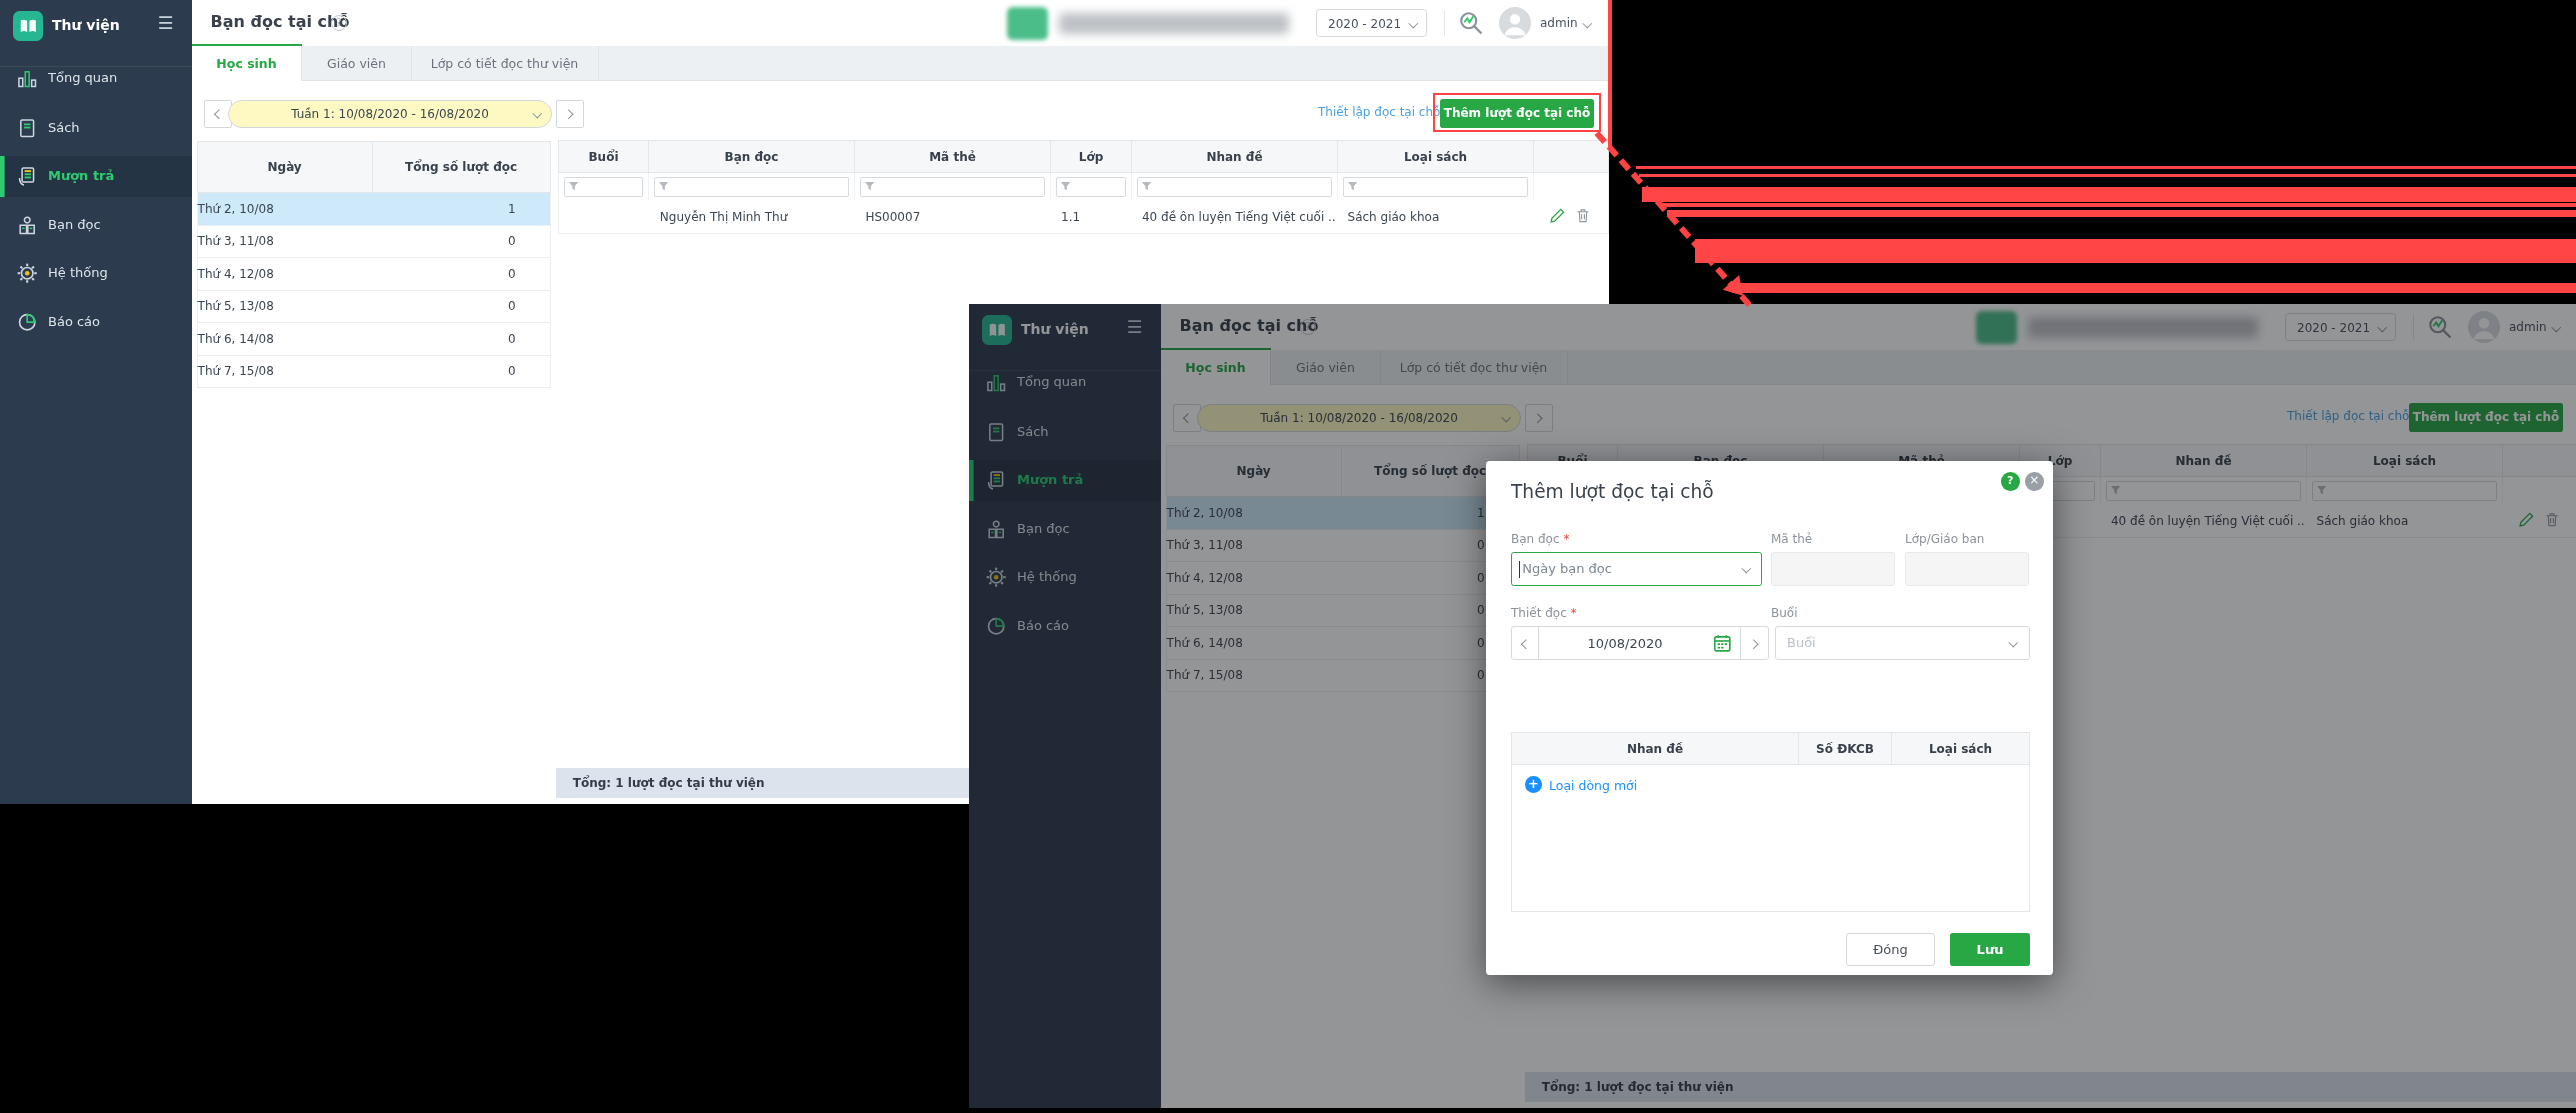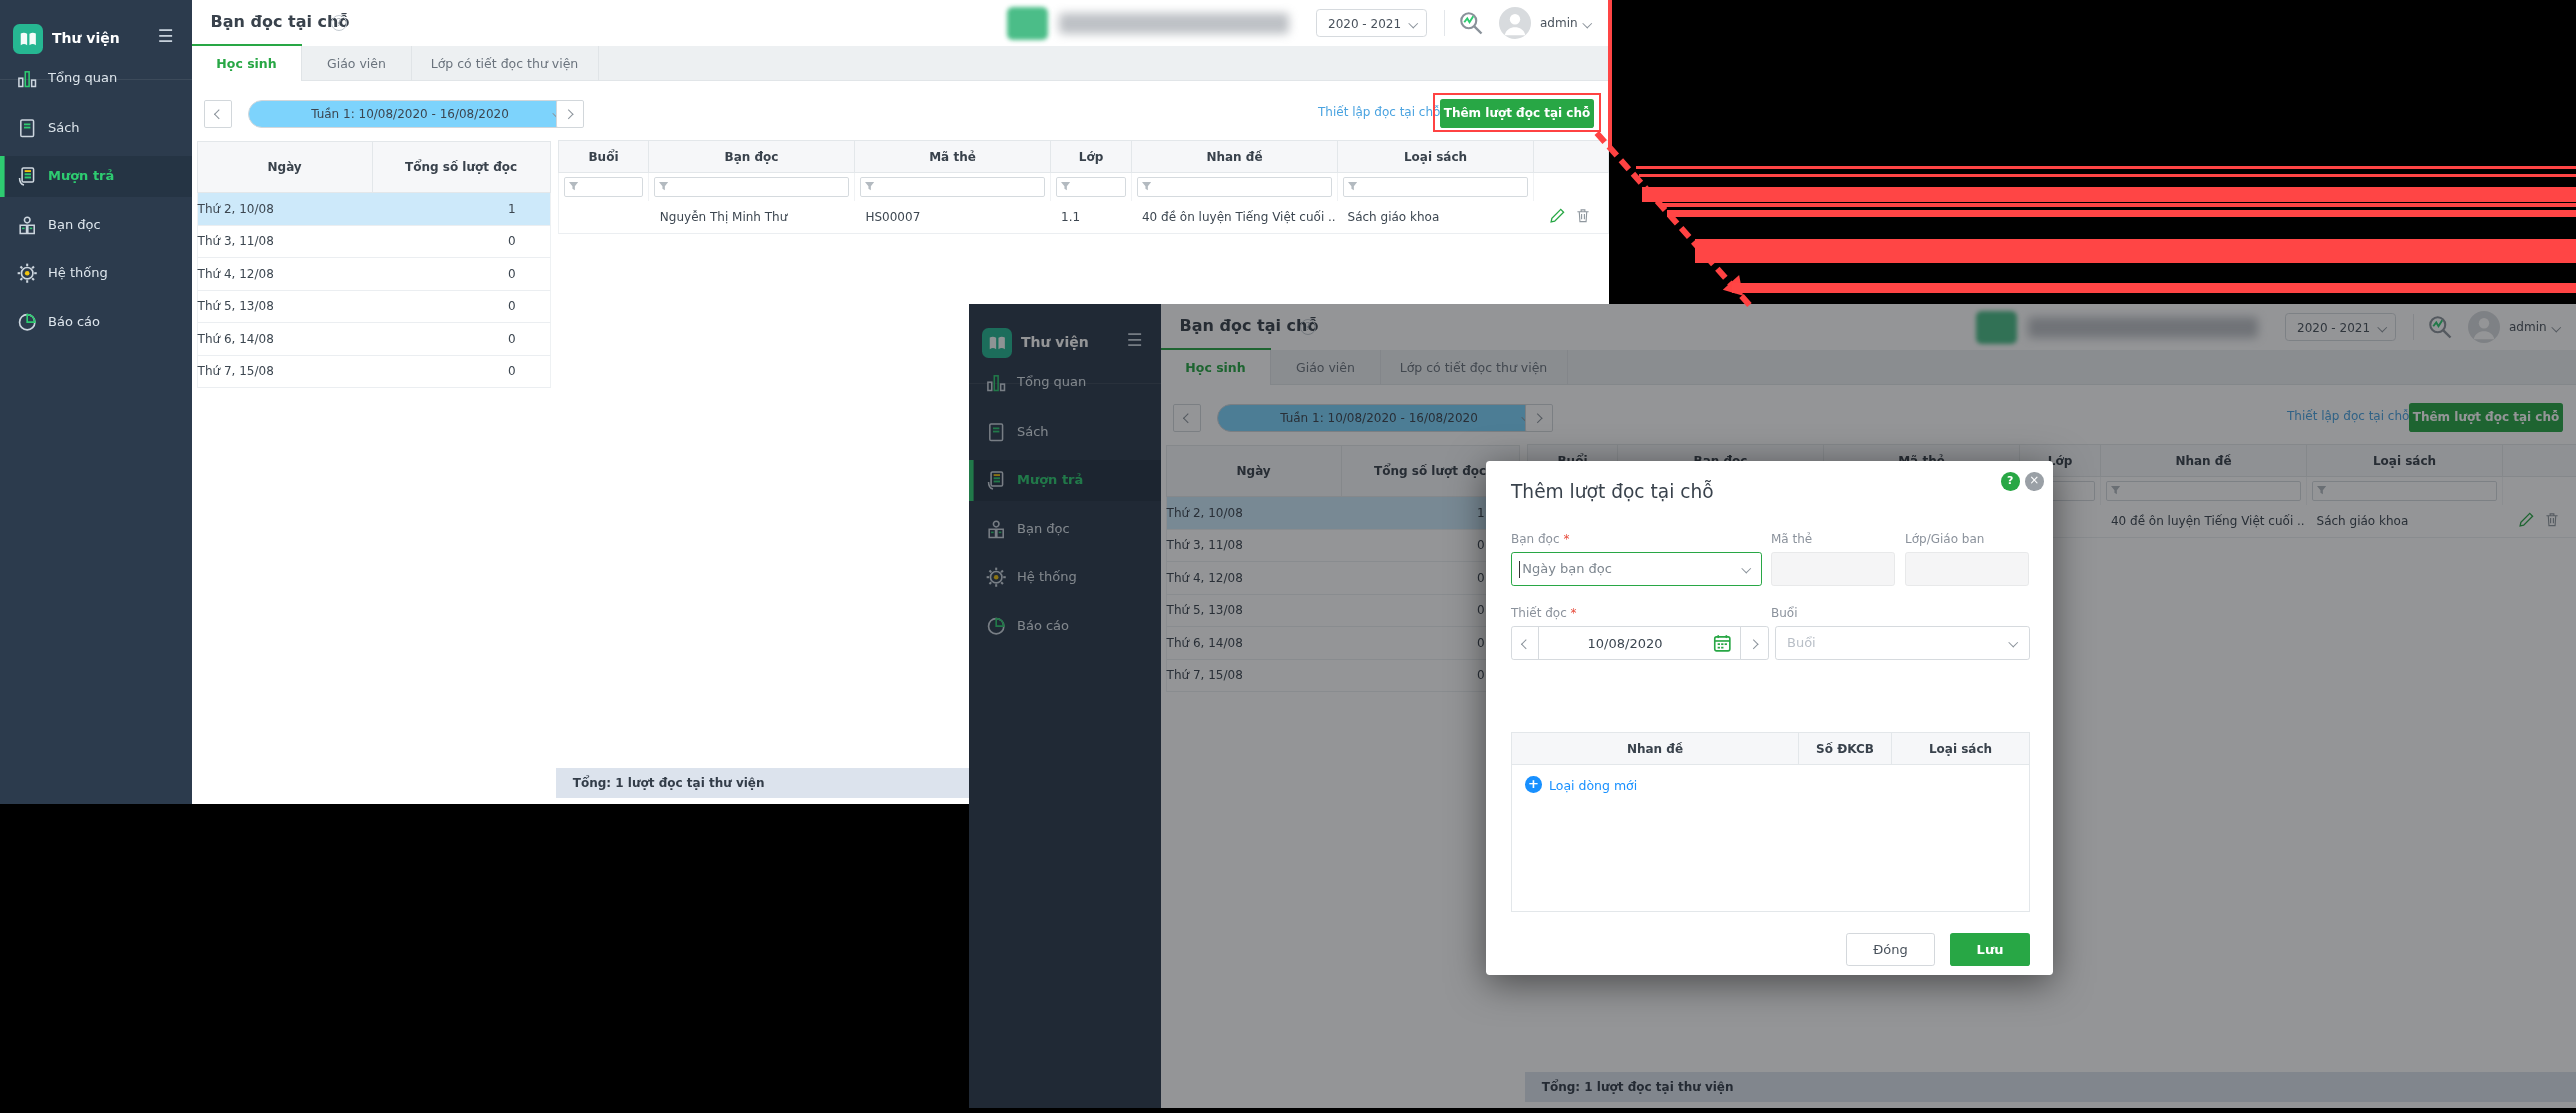--- a/index.html
+++ b/index.html
@@ -2,21 +2,21 @@
 <html style="font-size:15px"><head>
 <meta charset="utf-8">
 <style>
   *{box-sizing:border-box}
   html,body{margin:0;padding:0;background:#000}
   #canvas{position:relative;width:2576px;height:1113px;background:#000;overflow:hidden;
           font-family:"DejaVu Sans","Liberation Sans",sans-serif;}
   .shot{position:absolute;background:#fff;overflow:hidden}
   
   .sidebar{position:absolute;left:0;top:0;width:192px;height:804px;background:#2c3b4d}
-  .brand{position:absolute;left:0;top:16px;width:192px;height:64px;border-bottom:0.9px solid rgba(255,255,255,.08)}
+  .brand{position:absolute;left:0;top:3px;width:192px;height:64px;border-bottom:0.9px solid rgba(255,255,255,.08)}
   .logo{position:absolute;left:13px;top:8.4px;width:30px;height:30px;background:#26b792;border-radius:6.5px;display:flex;align-items:center;justify-content:center}
   .bname{position:absolute;left:52px;top:14px;font-size:14px;font-weight:700;color:#fff}
   .burger{position:absolute;left:158px;top:10.2px;font-size:17.6px;color:#c7d1db}
   .nav-item{position:absolute;left:0;width:192px;height:41px;color:#dde5ec}
   .nav-item .nicon{position:absolute;left:16.7px;top:10.2px;width:20.4px;height:20.4px}
   .nav-item .nlabel{position:absolute;left:48px;top:12px;font-size:13px}
   .nav-item.active{background:#253444;box-shadow:inset 4.6px 0 0 #2ecc71}
   .nav-item.active .nlabel{color:#2ecc71;font-weight:600}
   
   .app-header{position:absolute;left:192px;top:0;width:1417px;height:46px;background:#fff}
@@ -30,21 +30,21 @@
   .hdiv{position:absolute;left:1252px;top:10.2px;width:0.9px;height:26px;background:#e3e6ea}
   .uname{position:absolute;left:1348px;top:16px;font-size:12px;color:#49525c}
   
   .tabbar{position:absolute;left:192px;top:46px;width:1417px;height:35px;background:#edf0f2;border-bottom:0.9px solid #e1e5e8}
   .tab{position:absolute;top:0;height:35px;display:flex;align-items:center;justify-content:center;font-size:12.5px;color:#6a737d;border-right:0.9px solid #e0e4e7}
   .tab.active{background:#fff;color:#28a745;font-weight:600}
   .tabind{position:absolute;left:0;top:-1.9px;width:110px;height:1.9px;background:#28a745}
   
   .content{position:absolute;left:192px;top:82px;width:1417px;height:722px;background:#fff}
   .wbtn{position:absolute;width:28px;height:28px;border:0.9px solid #d2d7db;border-radius:1.9px;background:#fff}
-  .wdrop{position:absolute;left:56px;top:17.6px;width:324px;height:28px;border:0.9px solid #d2d7db;border-radius:14px;background:#7dd3fc}
+  .wdrop{position:absolute;left:36px;top:17.6px;width:324px;height:28px;border:0.9px solid #d2d7db;border-radius:14px;background:#fef9c3}
   .wlabel{display:block;width:100%;text-align:center;line-height:26px;font-size:12px;color:#3c4650}
   .slink{position:absolute;left:1126px;top:23px;font-size:12px;color:#4aa3e0}
   .addbtn{position:absolute;left:1248px;top:16.7px;width:154px;height:29px;background:#28a745;border-radius:2.8px;color:#fff;font-size:12px;font-weight:600;display:flex;align-items:center;justify-content:center}
   .dtable{position:absolute;left:4.6px;top:59px;width:354px}
   .dhead{display:flex;height:52px;background:#f6f7f9;border:0.9px solid #e3e7ea}
   .dhc{display:flex;align-items:center;justify-content:center;text-align:center;font-size:12px;font-weight:600;color:#39424c;padding:0 24px;line-height:1.35}
   .drow{display:flex;height:32.5px;border-bottom:0.9px solid #ebeef1;border-left:0.9px solid #eef1f3;border-right:0.9px solid #eef1f3;align-items:center;font-size:12px;color:#3c4650;background:#fff}
   .drow.sel{background:#cde9fa}
   .dday{width:170px}
   .dcount{width:163px;text-align:right;padding-right:15px}

